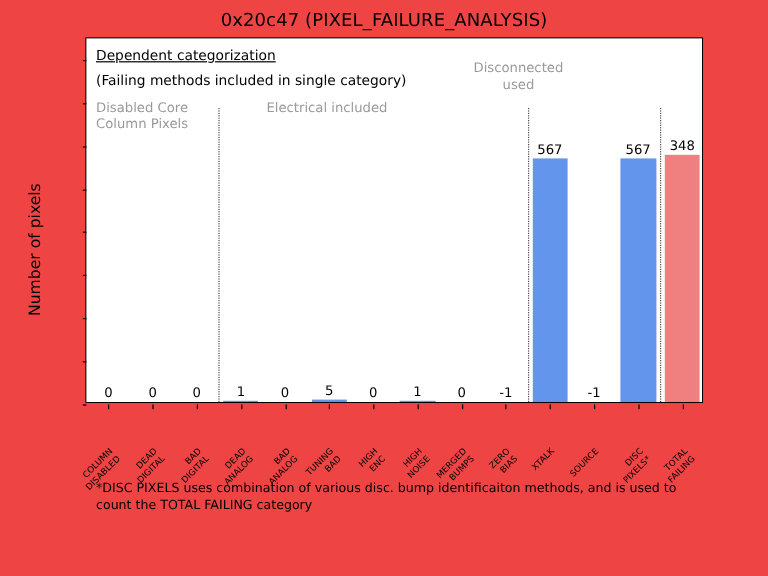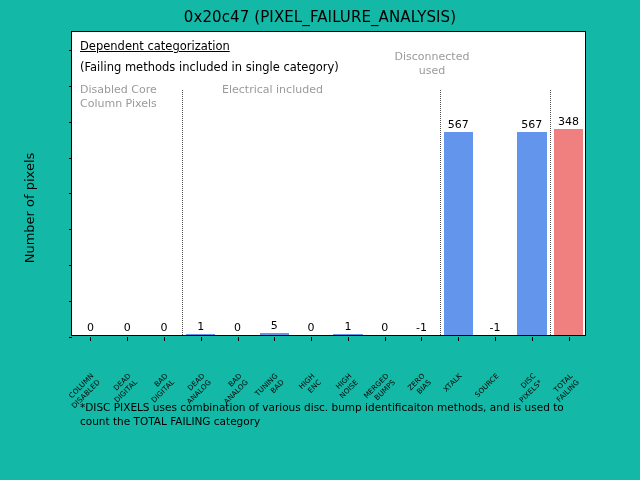--- a/index.html
+++ b/index.html
@@ -12,21 +12,21 @@
     height: 480px;
     overflow: hidden;
     font-family: "DejaVu Sans", sans-serif;
     color: #000000;
   }
 
   #figure {
     position: relative;
     width: 640px;
     height: 480px;
-    background: #14b8a6;
+    background: #ef4444;
   }
 
   
   #chart-title {
     position: absolute;
     left: 0;
     top: 8px;
     width: 640px;
     text-align: center;
     font-size: 15px;

